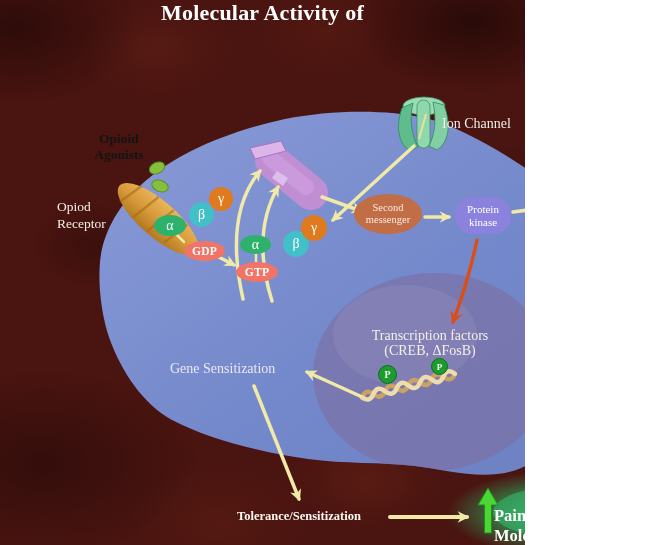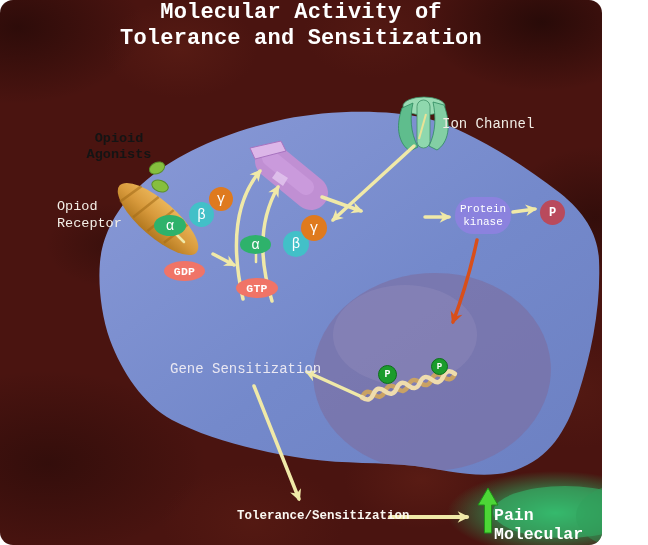--- a/index.html
+++ b/index.html
@@ -1,33 +1,32 @@
 <!DOCTYPE html>
 <html><head>
 <meta charset="utf-8">
 <style>
   html,body{margin:0;padding:0;}
   #stage{
     position:relative;
-    width:602px;height:545px;
+    width:525px;height:545px;
     overflow:hidden;
-    font-family:Liberation Mono, monospace;
+    font-family:Liberation Serif, serif;
     background-color:#4a1410;
     background-image:
       radial-gradient(ellipse 170px 100px at 90% 4%, rgba(18,4,3,.6), transparent 70%),
       radial-gradient(ellipse 180px 110px at 3% 5%, rgba(22,5,4,.55), transparent 70%),
       radial-gradient(ellipse 130px 100px at 99% 40%, rgba(28,7,5,.5), transparent 72%),
       radial-gradient(ellipse 220px 130px at 8% 85%, rgba(24,6,5,.45), transparent 72%),
       radial-gradient(ellipse 110px 70px at 30% 9%, rgba(98,33,23,.5), transparent 70%),
       radial-gradient(ellipse 100px 65px at 62% 6%, rgba(92,30,21,.45), transparent 70%),
       radial-gradient(ellipse 110px 70px at 70% 88%, rgba(104,35,24,.5), transparent 70%),
       radial-gradient(ellipse 130px 85px at 42% 96%, rgba(96,31,21,.45), transparent 70%),
       radial-gradient(ellipse 90px 60px at 18% 45%, rgba(30,8,6,.35), transparent 70%),
       radial-gradient(ellipse 100px 80px at 96% 72%, rgba(95,32,22,.4), transparent 70%);
-    border-radius: 13px;
   }
   #diagram-svg{position:absolute;left:0;top:0;z-index:2;}
   .lbl{position:absolute;z-index:4;color:#f2eee6;}
   .chip{
     position:absolute;z-index:3;display:flex;flex-direction:column;
     align-items:center;justify-content:center;color:#fff;text-align:center;
   }
   #title{
     left:0;top:8;width:100%;text-align:center;color:#ffffff;
     font-size:22px;font-weight:bold;line-height:26px;letter-spacing:.2px;
@@ -39,23 +38,23 @@
   #transcription-factors{left:352px;top:328px;width:156px;text-align:center;
     font-size:14px;line-height:15px;color:#f3efe9;}
   #gene-transcription{left:170px;top:361px;font-size:14px;color:#e9e7f2;}
   #tolerance-sensitization{left:237px;top:509px;font-size:12.5px;font-weight:bold;color:#fbf8f2;}
   #pain-perception{left:494px;top:506px;font-size:16.5px;font-weight:bold;color:#ffffff;z-index:5;}
   .greek{font-size:14px;line-height:14px;}
   .nuc-chip{font-size:11.5px;font-weight:600;letter-spacing:.3px;}
   #chip-alpha1{left:154px;top:215px;width:32px;height:21px;border-radius:50%;background:#2eb26b;}
   #chip-beta1{left:189px;top:202px;width:25px;height:25px;border-radius:50%;background:#42c0c8;}
   #chip-gamma1{left:209px;top:187px;width:24px;height:24px;border-radius:50%;background:#df7a1e;}
-  #chip-gdp{left:164px;top:241px;width:41px;height:20px;border-radius:50%;background:#f07467;margin-top:20px;}
+  #chip-gdp{left:184px;top:241px;width:41px;height:20px;border-radius:50%;background:#f07467;}
   #chip-alpha2{left:240px;top:235px;width:31px;height:19px;border-radius:50%;background:#2eb26b;}
-  #chip-gtp{left:236px;top:262px;width:42px;height:20px;border-radius:50%;background:#f07467;margin-top:16px;}
+  #chip-gtp{left:236px;top:262px;width:42px;height:20px;border-radius:50%;background:#f07467;}
   #chip-beta2{left:283px;top:231px;width:26px;height:26px;border-radius:50%;background:#42c0c8;}
   #chip-gamma2{left:301px;top:215px;width:26px;height:26px;border-radius:50%;background:#df7a1e;}
   #chip-second-messenger{left:354px;top:194px;width:68px;height:40px;border-radius:50%;
     background:#c16d45;font-size:10.5px;line-height:12px;color:#f9ece0;}
   #chip-protein-kinase{left:455px;top:197px;width:56px;height:37px;border-radius:18px;
     background:#8b82de;font-size:11px;line-height:13px;}
   #chip-p-red{left:540px;top:200px;width:25px;height:25px;border-radius:50%;
     background:#b94a5c;font-size:12px;font-weight:bold;}
   #chip-p-green1{left:378px;top:365px;width:19px;height:19px;border-radius:50%;
     background:#1b9c2c;border:1px solid #0e6e1c;font-size:10px;font-weight:bold;box-sizing:border-box;}
@@ -156,51 +155,58 @@
       <line x1="390" y1="517" x2="467" y2="517" stroke-width="4" marker-end="url(#ya)"></line>
     </g>
 
     <path d="M477,240 Q468,282 453,322" fill="none" stroke="#d84f1a" stroke-width="3.5" stroke-linecap="round" marker-end="url(#ra)"></path>
 
     <polygon points="488,488 498,505 491.5,505 491.5,533 484.5,533 484.5,505 478,505" fill="#4cd636" stroke="#1f8f18" stroke-width="1"></polygon>
   </svg>
 
   <div id="title" class="lbl">
     <div>Molecular Activity of</div>
-    <div>Tolerance and Sensitization</div>
   </div>
 
   <div id="opioid-agonists" class="lbl">
     <div>Opioid</div>
     <div>Agonists</div>
   </div>
 
   <div id="opiod-receptor" class="lbl">
     <div>Opiod</div>
     <div>Receptor</div>
   </div>
 
   <div id="ion-channel-label" class="lbl">Ion Channel</div>
 
+  <div id="transcription-factors" class="lbl">
+    <div>Transcription factors</div>
+    <div>(CREB,  ΔFosB)</div>
+  </div>
 
   <div id="gene-transcription" class="lbl">Gene Sensitization</div>
 
   <div id="tolerance-sensitization" class="lbl">Tolerance/Sensitization</div>
 
   <div id="pain-perception" class="lbl">Pain Molecular</div>
 
   <div id="chip-alpha1" class="chip greek">α</div>
   <div id="chip-beta1" class="chip greek">β</div>
   <div id="chip-gamma1" class="chip greek">γ</div>
   <div id="chip-gdp" class="chip nuc-chip">GDP</div>
   <div id="chip-alpha2" class="chip greek">α</div>
   <div id="chip-gtp" class="chip nuc-chip">GTP</div>
   <div id="chip-beta2" class="chip greek">β</div>
   <div id="chip-gamma2" class="chip greek">γ</div>
 
+  <div id="chip-second-messenger" class="chip">
+    <div>Second</div>
+    <div>messenger</div>
+  </div>
 
   <div id="chip-protein-kinase" class="chip">
     <div>Protein</div>
     <div>kinase</div>
   </div>
 
   <div id="chip-p-red" class="chip">P</div>
   <div id="chip-p-green1" class="chip">P</div>
   <div id="chip-p-green2" class="chip">P</div>
 

